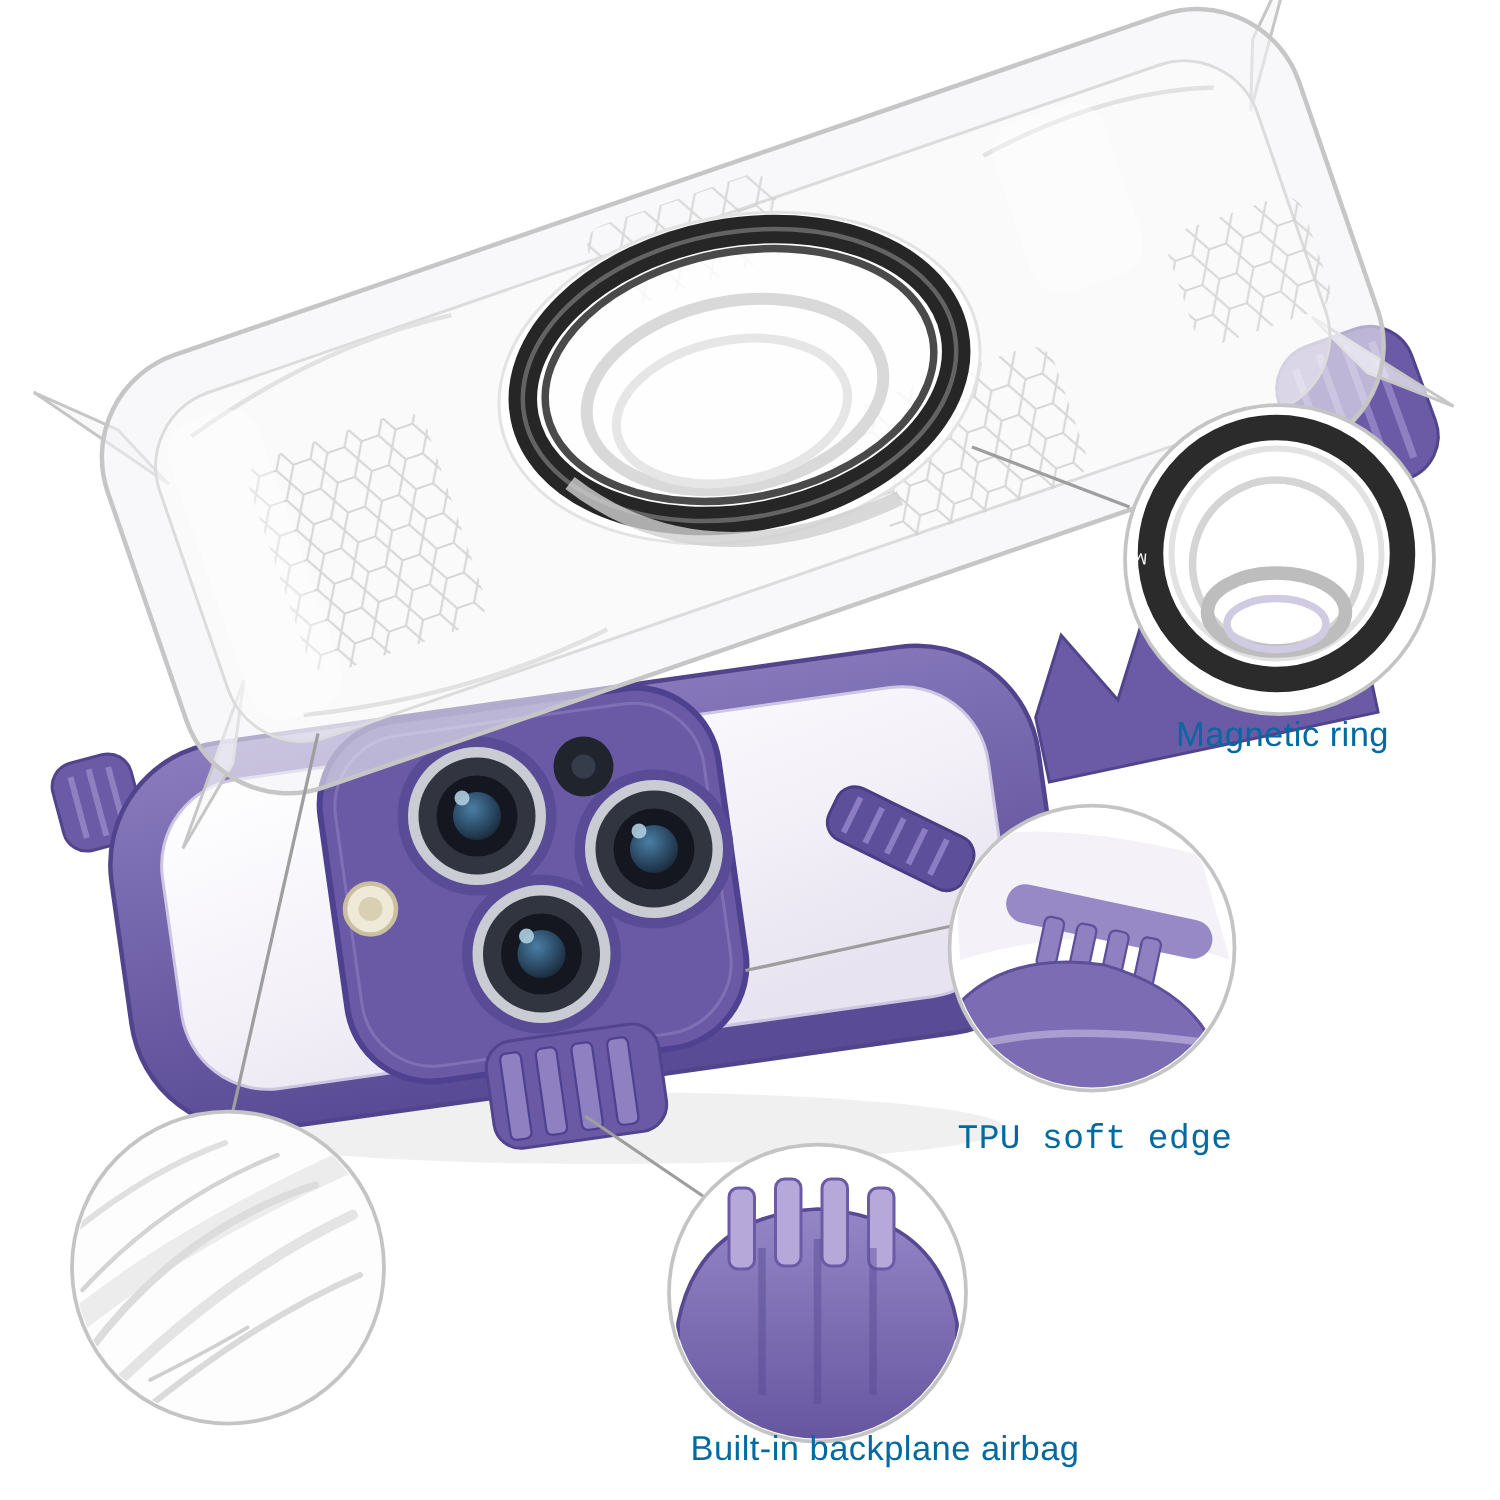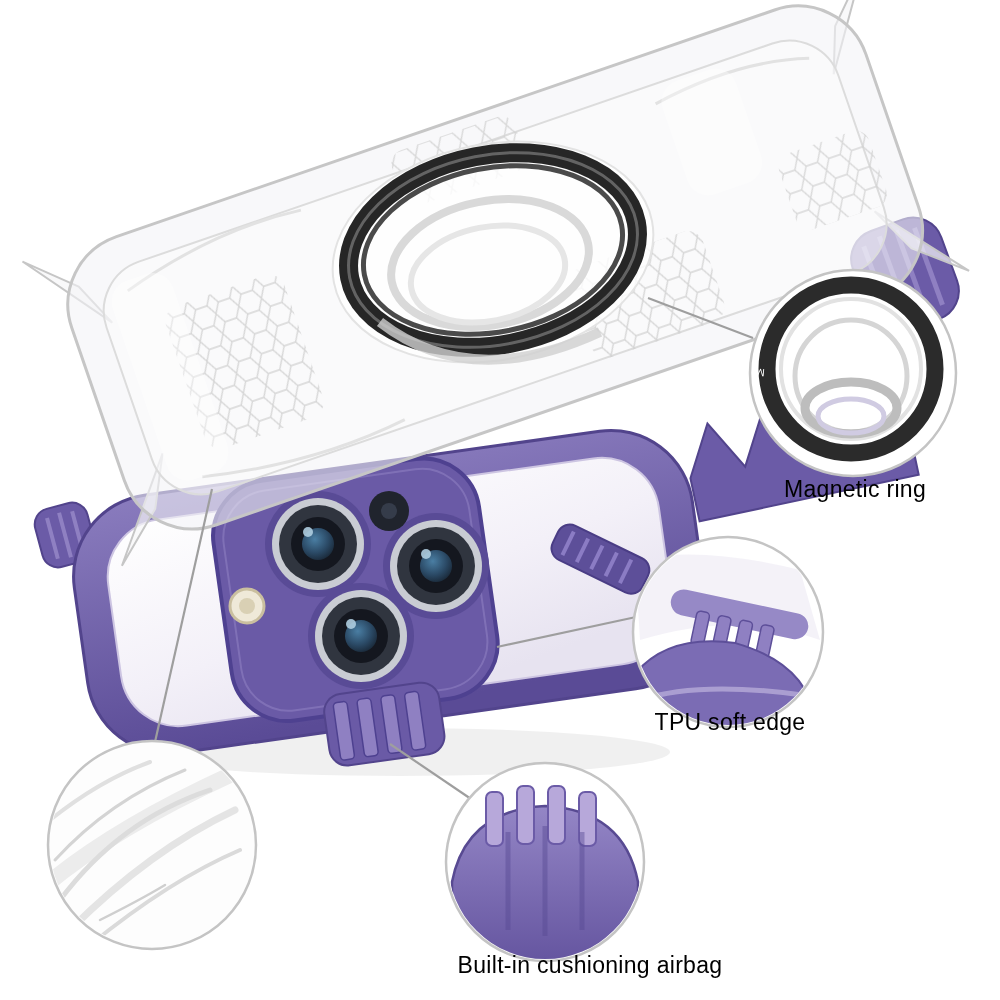--- a/index.html
+++ b/index.html
@@ -2,21 +2,21 @@
 <html><head>
 <meta charset="utf-8">
 <style>
   html,body{margin:0;padding:0;background:#ffffff;}
   .canvas{
     position:relative;width:1000px;height:1000px;background:#ffffff;overflow:hidden;
     font-family:"Liberation Sans","DejaVu Sans",sans-serif;
   }
   .canvas svg{position:absolute;left:0;top:0;}
   .callout-label{
-    position:absolute;color:#000000;font-size:23px;line-height:1.2;
+    position:absolute;color:#0369a1;font-size:23px;line-height:1.2;
     letter-spacing:0.3px;
   }
   .lbl-center{text-align:center;}
   .lbl-left{text-align:left;}
 </style>
 </head>
 <body>
 
 <div class="canvas">
 
@@ -230,18 +230,18 @@
       <rect x="579" y="792" width="17" height="54" rx="6" fill="#b7a8da" stroke="#6b5ba7" stroke-width="2"></rect>
       <line x1="508" y1="832" x2="508" y2="930" stroke="#584a92" stroke-width="5" opacity="0.45"></line>
       <line x1="545" y1="826" x2="545" y2="936" stroke="#584a92" stroke-width="5" opacity="0.45"></line>
       <line x1="582" y1="832" x2="582" y2="930" stroke="#584a92" stroke-width="5" opacity="0.45"></line>
     </g>
   </g>
 </svg>
 
 <div class="callout-label lbl-center" style="left:745px;top:476px;width:220px;">Magnetic ring</div>
 
-<div class="callout-label lbl-center" style="left:625px;top:709px;width:210px;">TPU soft edge</div>
-
-
-<div class="callout-label lbl-center" style="left:425px;top:952px;width:330px;">Built-in cushioning airbag</div>
+<div class="callout-label lbl-center" style="left:625px;top:746px;width:210px;font-family:Liberation Mono, monospace;">TPU soft edge</div>
+
+
+<div class="callout-label lbl-center" style="left:425px;top:952px;width:330px;">Built-in backplane airbag</div>
 
 </div>
 
 </body></html>

